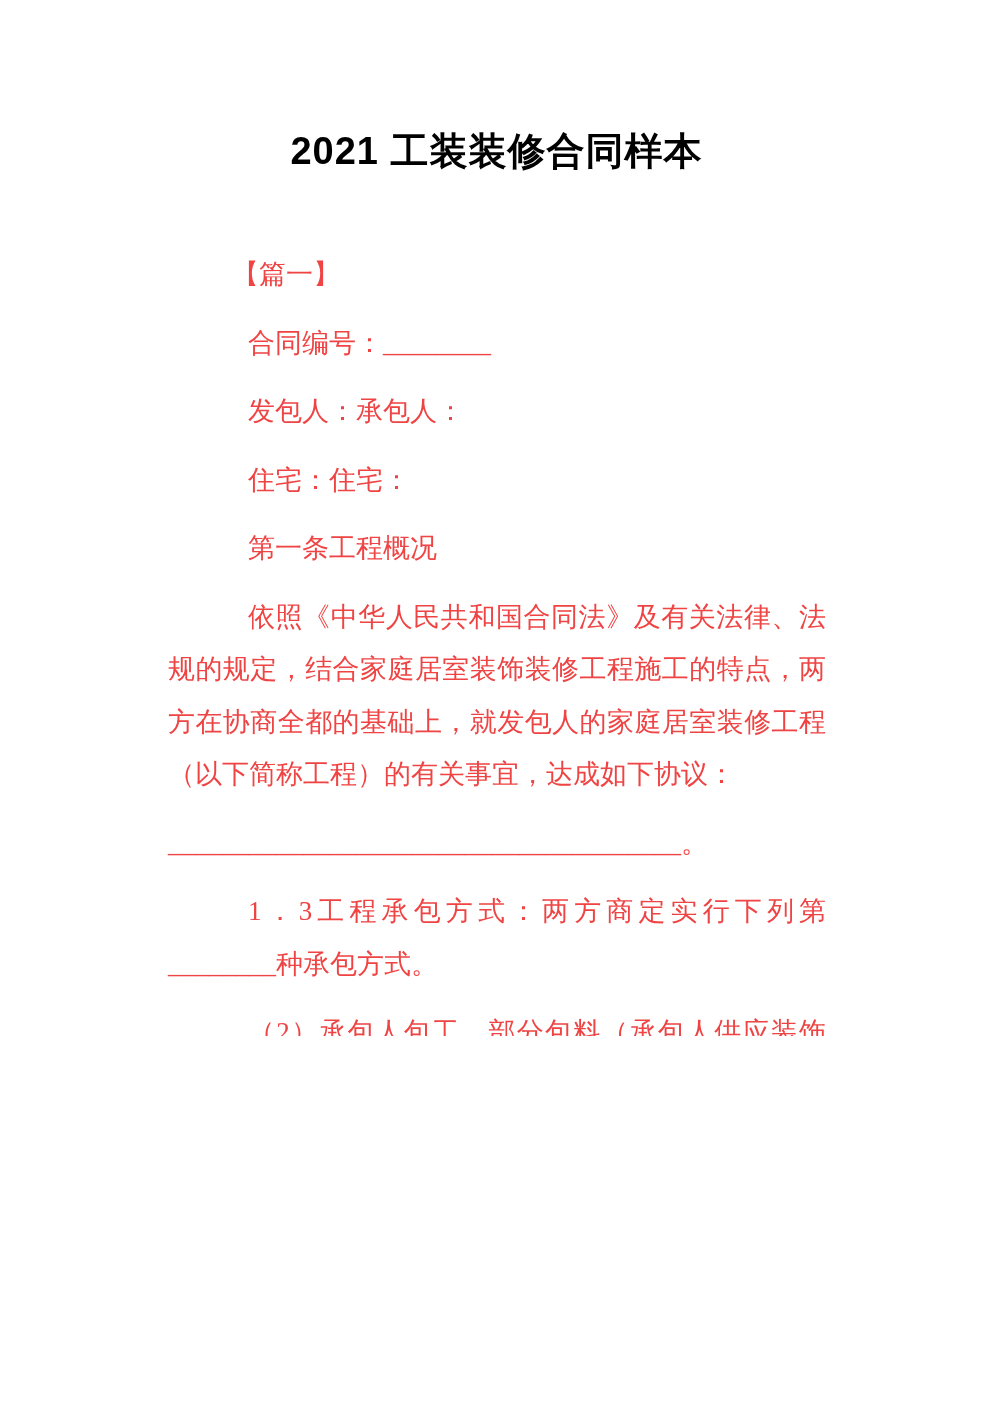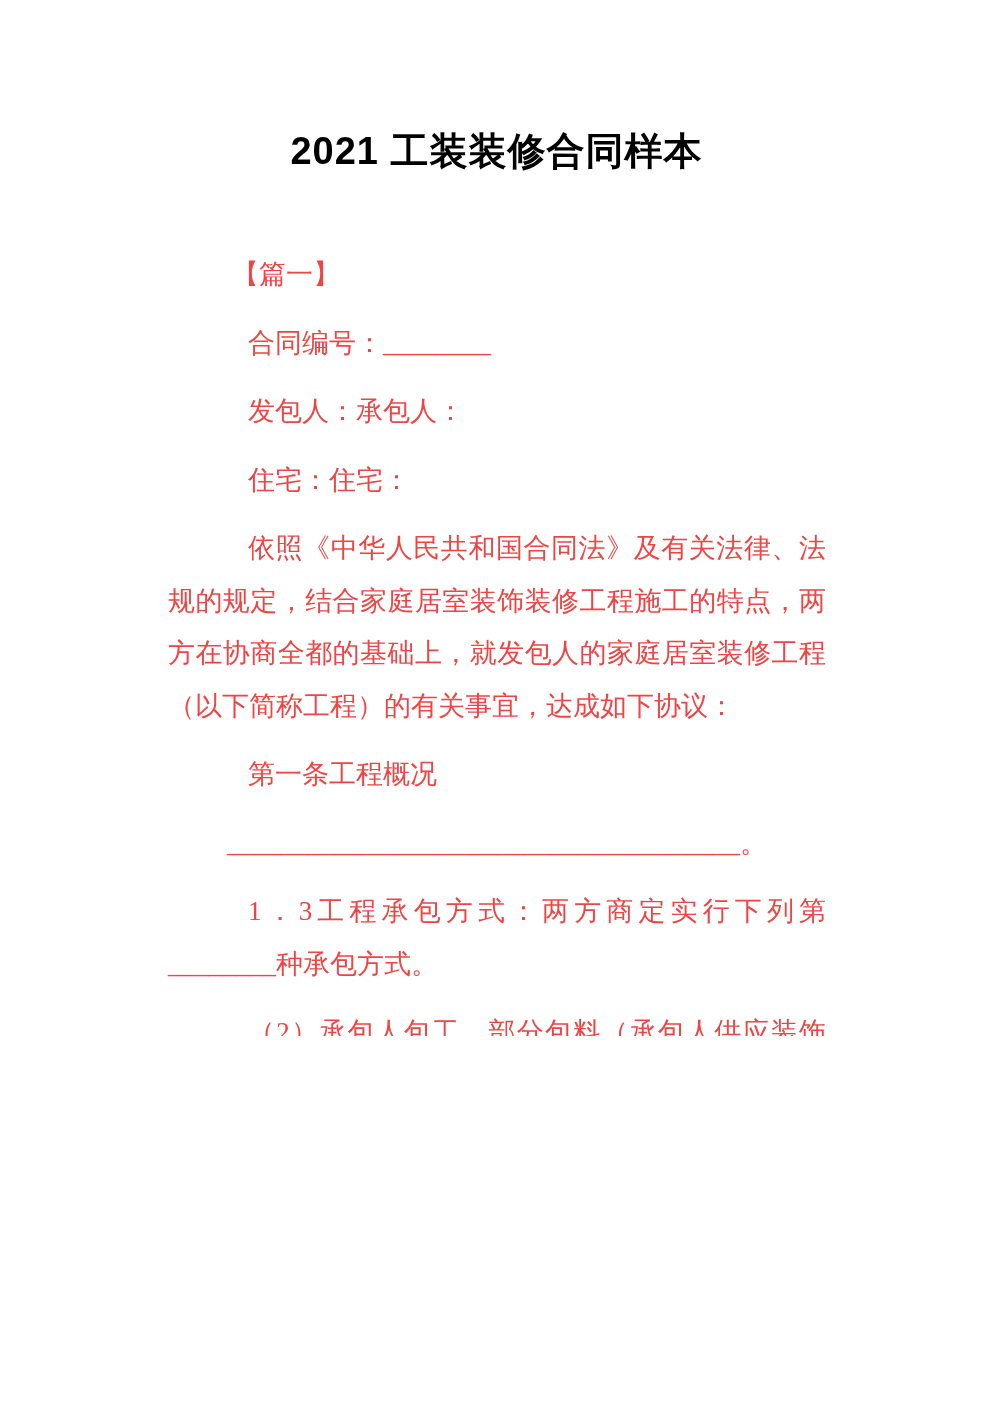--- a/index.html
+++ b/index.html
@@ -38,42 +38,42 @@
     margin: 0;
     text-indent: 80px;
   }
   .para {
     margin: 16px;
     text-indent: 80px;
     text-align: justify;
   }
   .para.no-indent {
     text-indent: 0;
-    text-align: center;
+    text-align: left;
   }
 </style>
 </head>
 <body>
 
 <div class="page">
   <h1 class="doc-title">2021 工装装修合同样本</h1>
 
   <div class="doc-body">
     <p class="section-label">【篇一】</p>
 
     <p class="para">合同编号：________</p>
 
     <p class="para">发包人：承包人：</p>
 
     <p class="para">住宅：住宅：</p>
 
 
+    <p class="para">第一条工程概况</p>
+
     <p class="para">依照《中华人民共和国合同法》及有关法律、法规的规定，结合家庭居室装饰装修工程施工的特点，两方在协商全都的基础上，就发包人的家庭居室装修工程（以下简称工程）的有关事宜，达成如下协议：</p>
-
-    <p class="para">第一条工程概况</p>
 
 
     <p class="para no-indent">______________________________________。</p>
 
 
     <p class="para">1．3工程承包方式：两方商定实行下列第________种承包方式。</p>
 
 
     <p class="para">（2）承包人包工、部分包料（承包人供应装饰装修材料表)，发包人供应部分材料（发包人供应装饰装修材料</p>
   </div>

